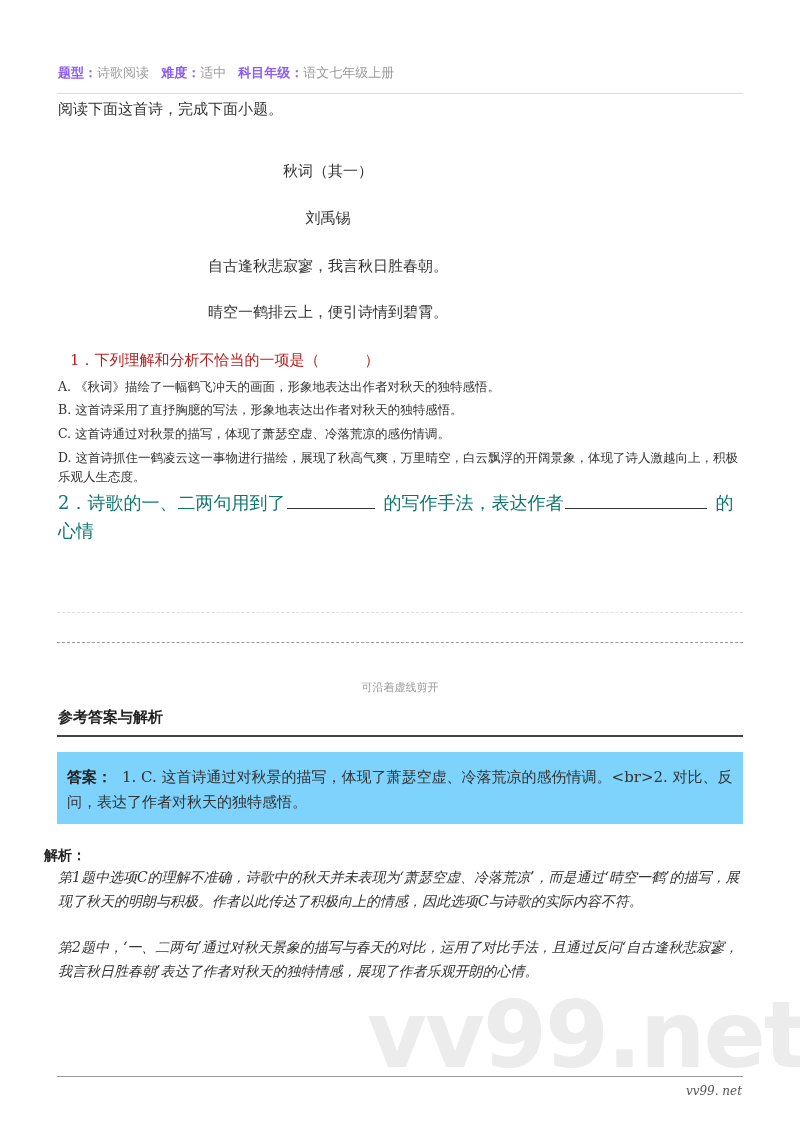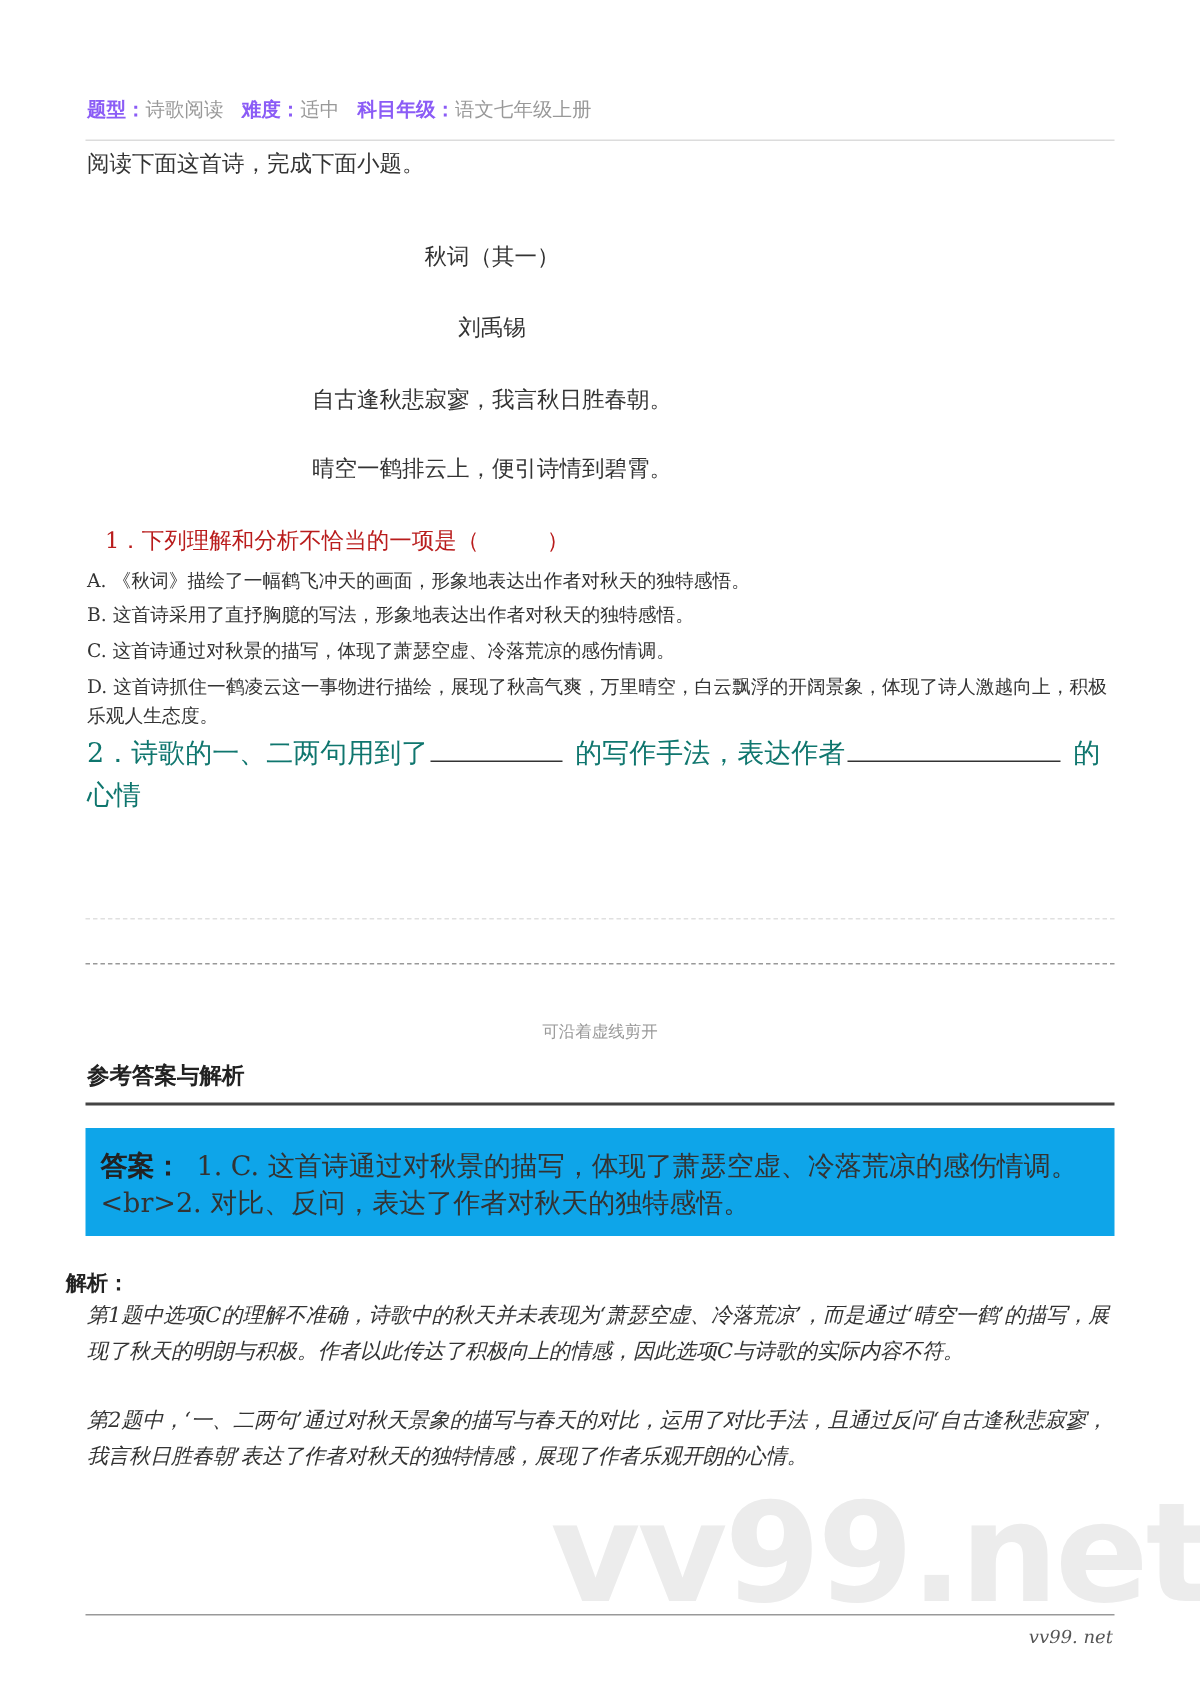--- a/index.html
+++ b/index.html
@@ -31,21 +31,21 @@
     .blank1 { width: 88px; margin: 0 8px 0 2px; }
     .blank2 { width: 142px; margin: 0 8px 0 2px; }
 
     .dash-faint { position: absolute; left: 57px; top: 612px; width: 686px; border-top: 1px dashed #e0e0e0; }
     .dash-cut { position: absolute; left: 57px; top: 642px; width: 686px; border-top: 1px dashed #999; }
     .cut-note { position: absolute; left: 0; width: 800px; top: 656px; text-align: center; font-size: 11px; color: #999; font-family: "DejaVu Sans", sans-serif; margin-top: 24px; }
 
     .ans-heading { position: absolute; left: 58px; top: 708px; font-size: 15px; font-weight: bold; color: #222; font-family: "DejaVu Sans", sans-serif; }
     .ans-rule { position: absolute; left: 57px; top: 735px; width: 686px; height: 1.5px; background: #444; }
 
-    .ans-box { position: absolute; left: 57px; top: 752px; width: 686px; height: 72px; background: #0ea5e9; padding: 13px 10px 0 10px; font-size: 18px; line-height: 25px; color: #333; }
+    .ans-box { position: absolute; left: 57px; top: 752px; width: 686px; height: 72px; background: #7dd3fc; padding: 13px 10px 0 10px; font-size: 15px; line-height: 25px; color: #333; }
     .ans-box .ans-label { font-weight: bold; color: #222; font-family: "DejaVu Sans", sans-serif; margin-right: 10px; }
 
     .analysis-label { position: absolute; left: 44px; top: 847px; font-size: 14px; font-weight: bold; color: #222; font-family: Liberation Serif, serif; }
     .analysis-p { position: absolute; left: 58px; width: 690px; font-size: 14px; line-height: 23.5px; color: #333; font-style: italic; }
     .analysis-p1 { top: 866px; }
     .analysis-p2 { top: 936px; }
 
     .watermark { position: absolute; left: 367px; top: 990px; font-size: 92px; font-weight: bold; color: #ececec; font-family: "DejaVu Sans", sans-serif; letter-spacing: -2px; line-height: 1; z-index: 0; }
 
     .footer-line { position: absolute; left: 57px; top: 1076px; width: 686px; height: 1px; background: #999; }

